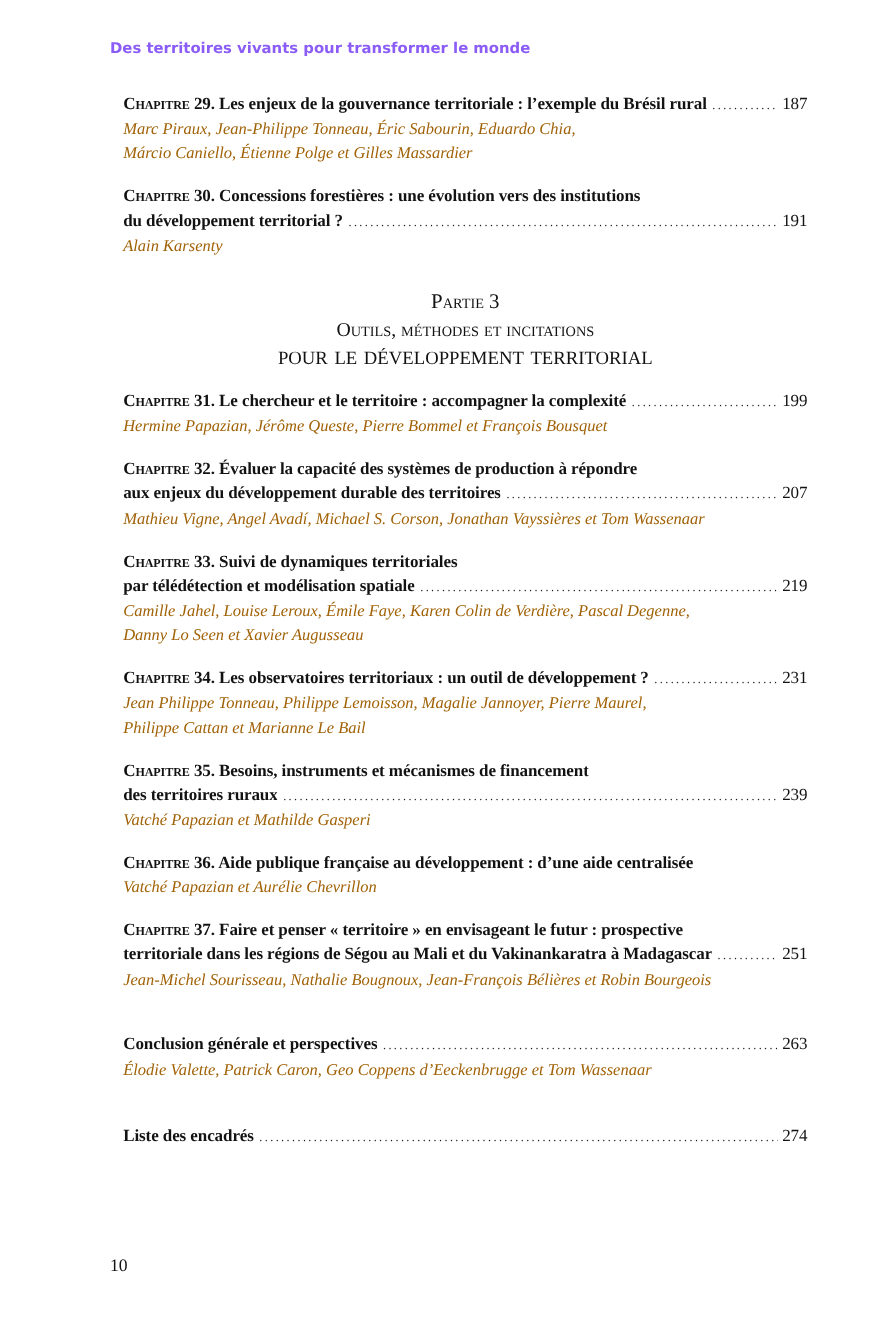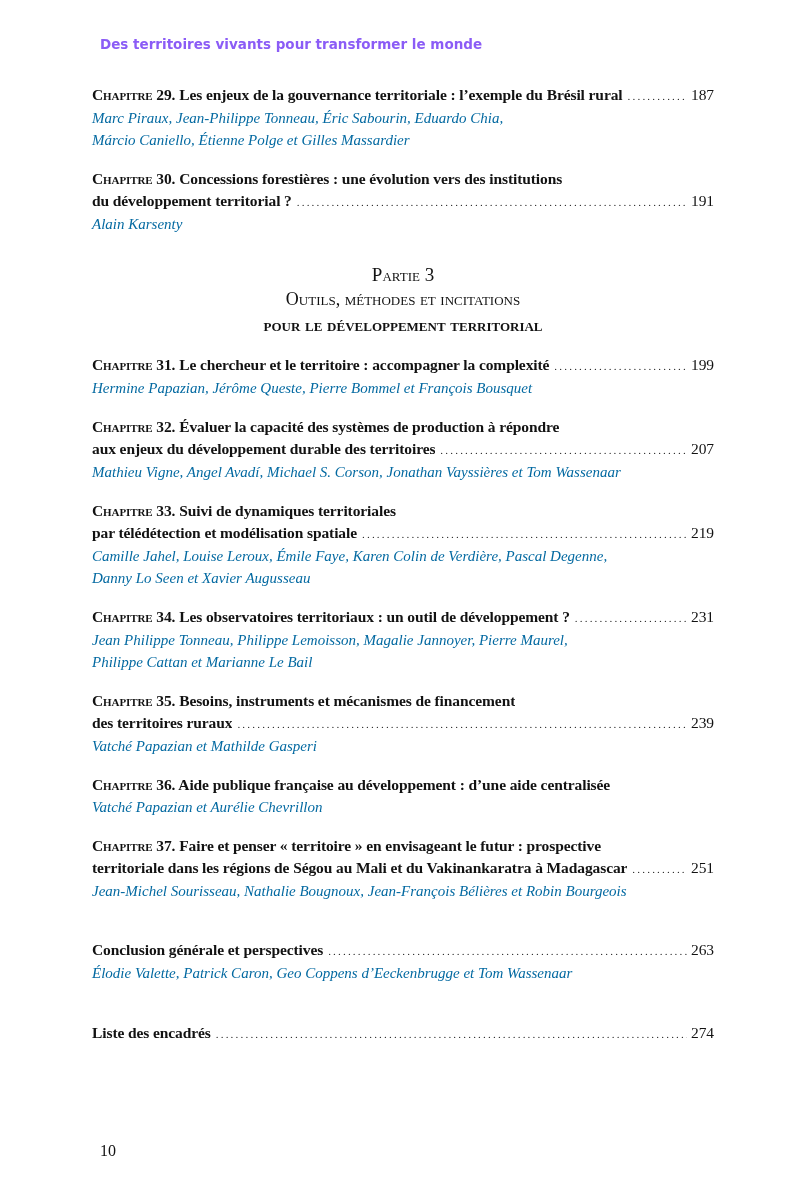--- a/index.html
+++ b/index.html
@@ -14,21 +14,21 @@
   .running-header {
     position: absolute;
     left: 100px; top: 36px;
     font-family: "DejaVu Sans", sans-serif;
     font-weight: 700;
     font-size: 13.5px;
     color: #8b5cf6;
   }
   .content {
     position: absolute;
-    left: 92px; top: 84px;
+    left: 112px; top: 84px;
     width: 622px;
   }
   .entry { margin-top: 17px; }
   .entry:first-child { margin-top: 0; }
   .tline {
     display: flex;
     align-items: baseline;
     line-height: 22px;
     font-size: 15.5px;
     font-weight: 700;
@@ -49,26 +49,26 @@
   }
   .dots::after {
     content: "..............................................................................................................................................................................................................................................";
   }
   .pg { font-weight: 400; font-size: 15.5px; flex: 0 0 auto; }
   .authors {
     font-style: italic;
     font-weight: 400;
     font-size: 15px;
     line-height: 22px;
-    color: #0369a1;
+    color: #a16207;
   }
   .part { text-align: center; margin-top: 27px; margin-bottom: 13px; }
   .part-label  { font-variant: small-caps; font-size: 19px;   line-height: 25px; font-weight: 400; }
   .part-line   { font-variant: small-caps; font-size: 18px;   line-height: 25px; font-weight: 400; }
-  .part-line2  { font-variant: small-caps; font-size: 19px; line-height: 25px; font-weight: 700; }
+  .part-line2  { font-variant: small-caps; font-size: 24px; line-height: 25px; font-weight: 400; }
   .mt-xl { margin-top: 37px; }
   .back-entry { margin-top: 14px; text-align: center; }
   .back-entry.first { margin-top: 38px; }
   .folio {
     position: absolute;
     left: 100px; top: 1142px;
     font-size: 16px;
     font-weight: 400;
   }
 </style>

